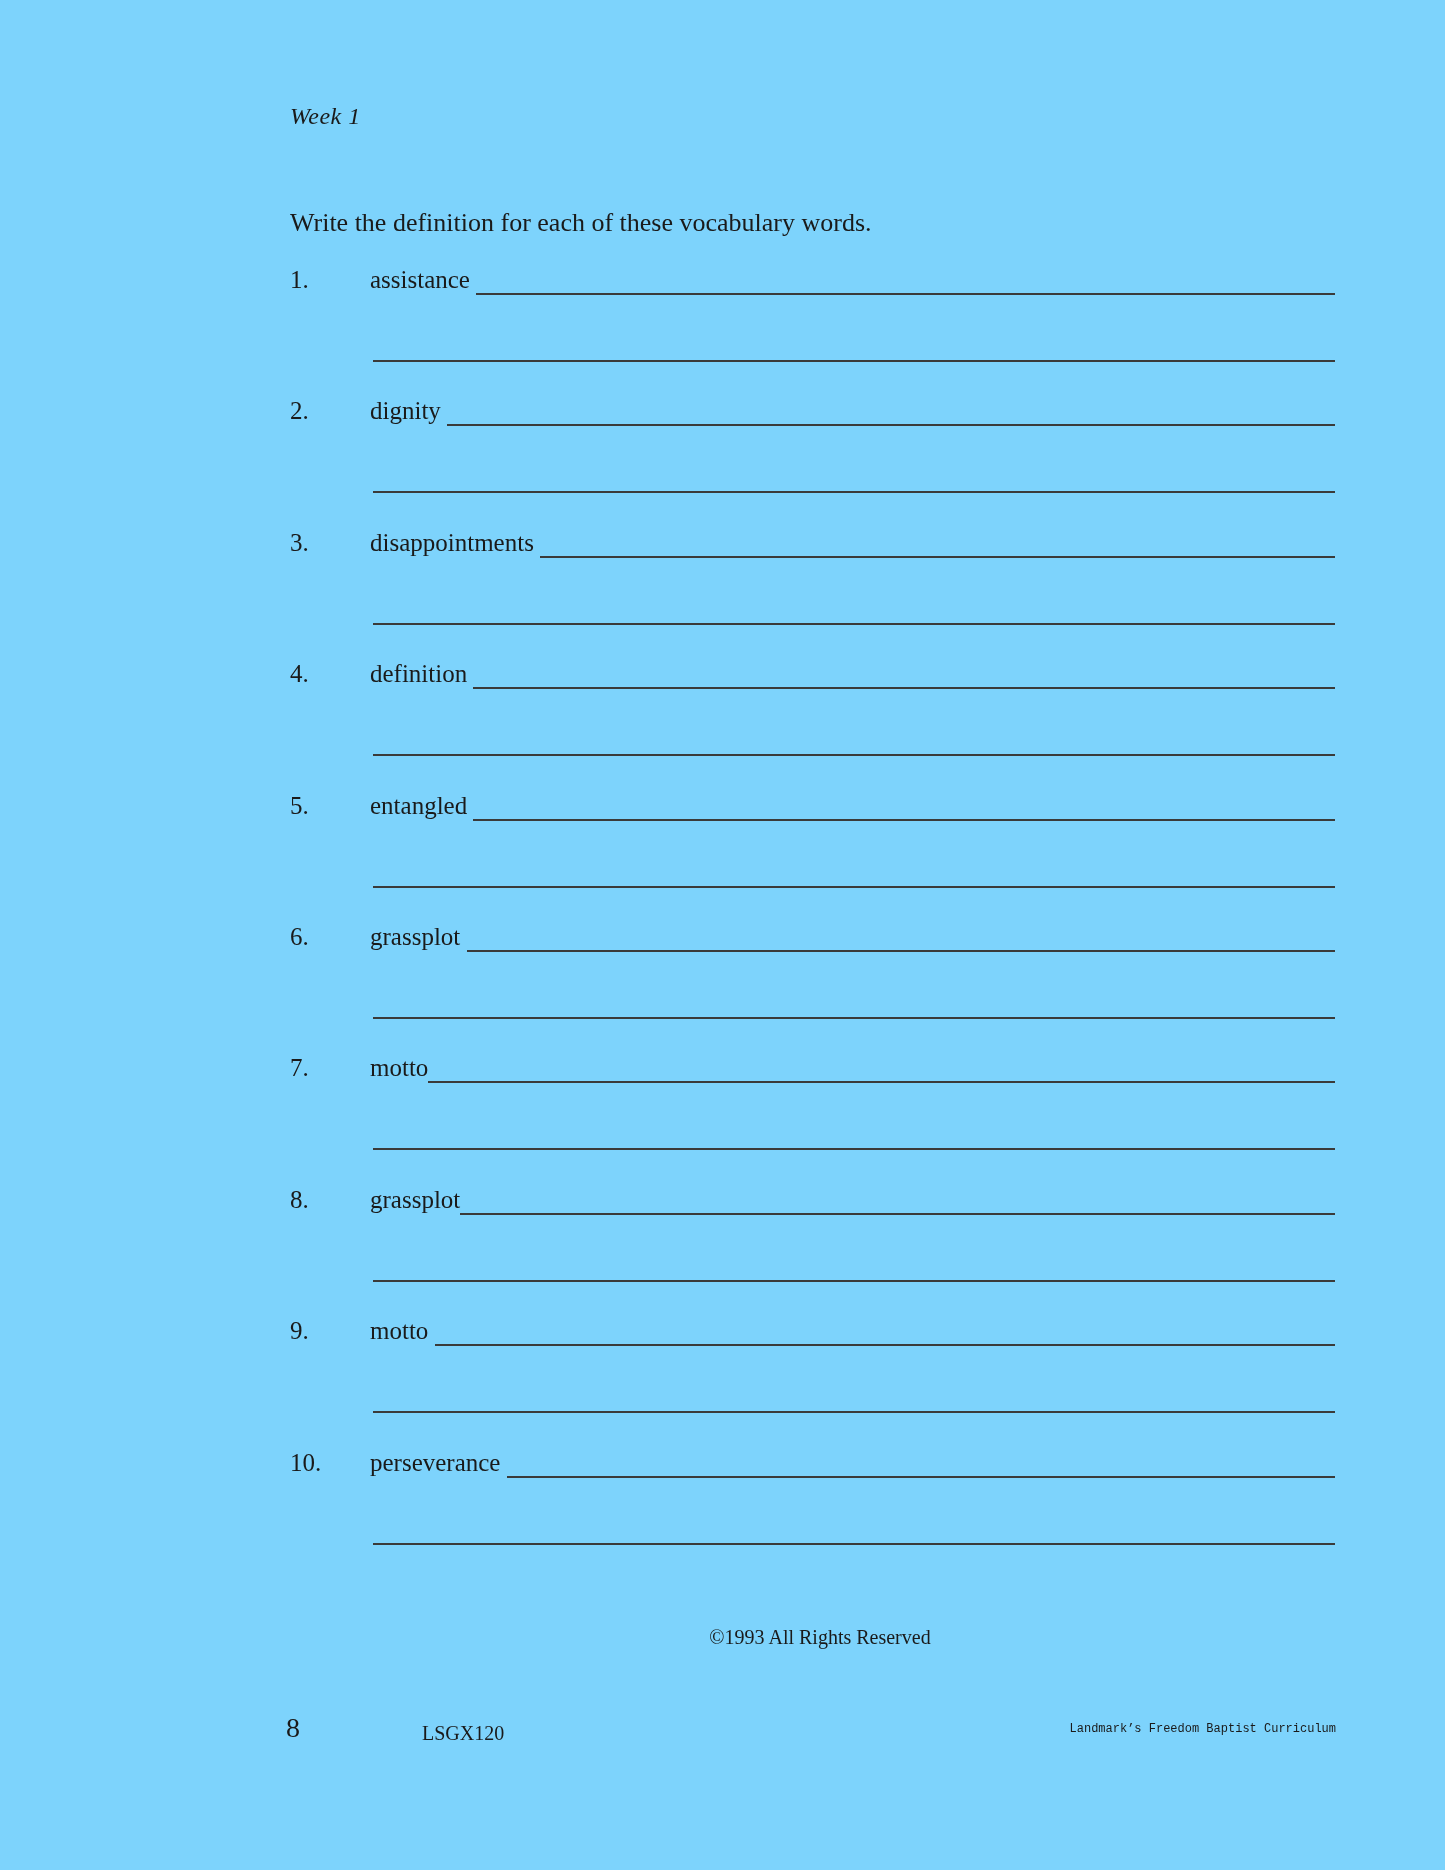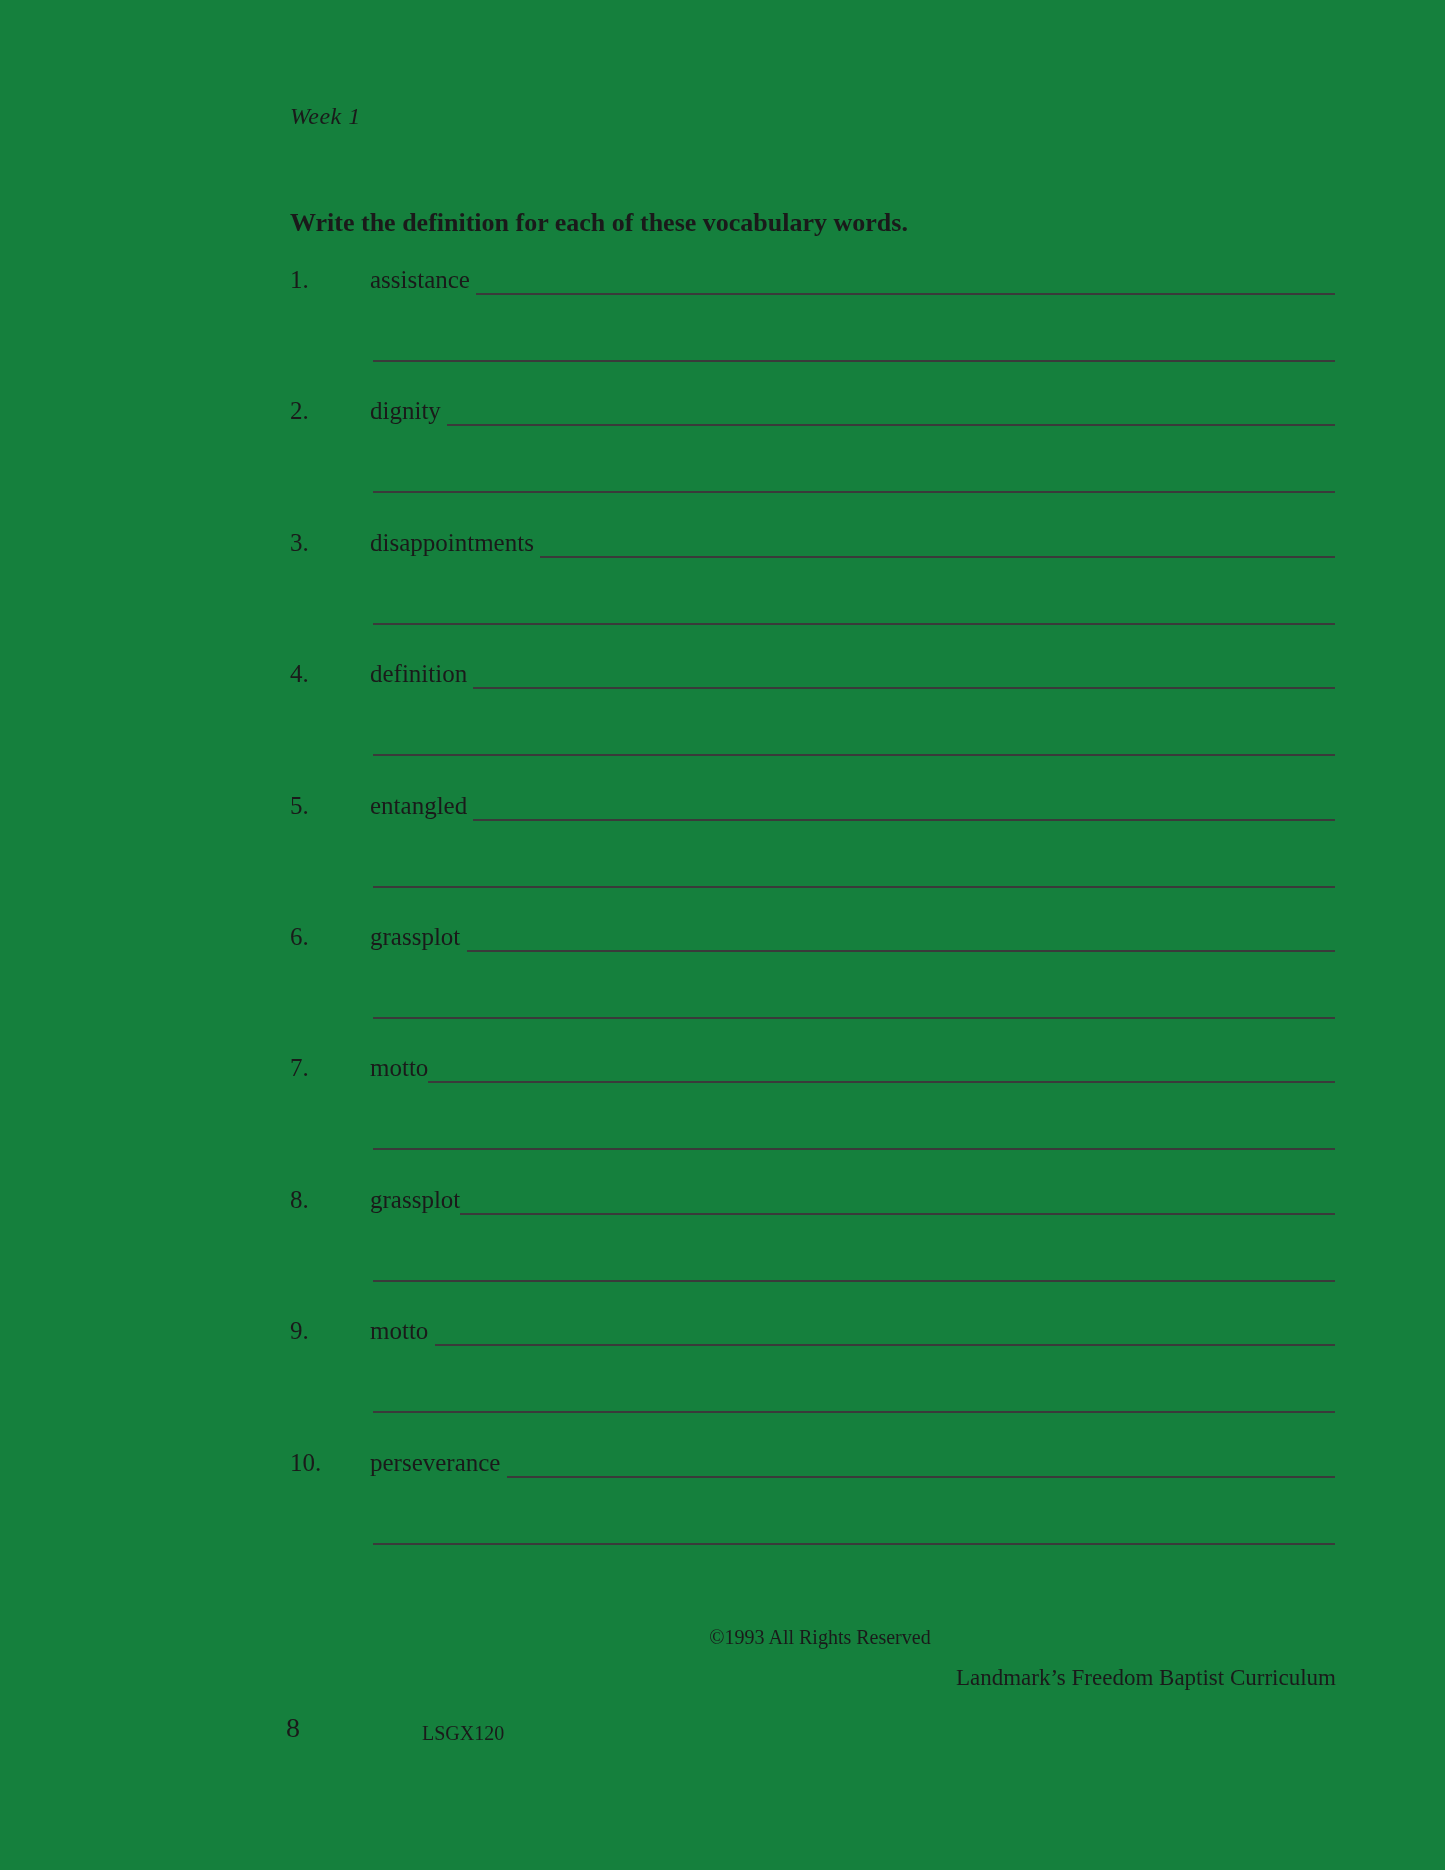--- a/index.html
+++ b/index.html
@@ -1,37 +1,37 @@
 <!DOCTYPE html>
 <html><head>
 <meta charset="utf-8">
 <style>
   html, body { margin: 0; padding: 0; background: #e8e8e8; }
   .page {
     position: relative;
     width: 1445px;
     height: 1870px;
-    background: #15803d;
+    background: #7dd3fc;
     font-family: "Liberation Serif", "DejaVu Serif", serif;
     color: #1a1a1a;
     overflow: hidden;
   }
   .week-label {
     position: absolute;
     left: 290px;
     top: 103px;
     font-style: italic;
     font-size: 24px;
     letter-spacing: 0.5px;
   }
   .instruction {
     position: absolute;
     left: 290px;
     top: 208px;
-    font-weight: bold;
+    font-weight: normal;
     font-size: 26px;
   }
   .items {
     position: absolute;
     left: 290px;
     top: 255px;
     width: 1045px;
   }
   .item {
     position: relative;
@@ -84,23 +84,24 @@
     position: absolute;
     left: 820px;
     top: 1626px;
     transform: translateX(-50%);
     font-size: 20px;
     white-space: nowrap;
   }
   .footer-publisher {
     position: absolute;
     right: 109px;
-    top: 1665px;
-    font-size: 23px;
+    top: 1722px;
+    font-size: 12px;
     white-space: nowrap;
+    font-family: Liberation Mono, monospace;
   }
 </style>
 </head>
 <body>
 
 <div class="page">
 
   <div class="week-label">Week 1</div>
 
   <div class="instruction">Write the definition for each of these vocabulary words.</div>

